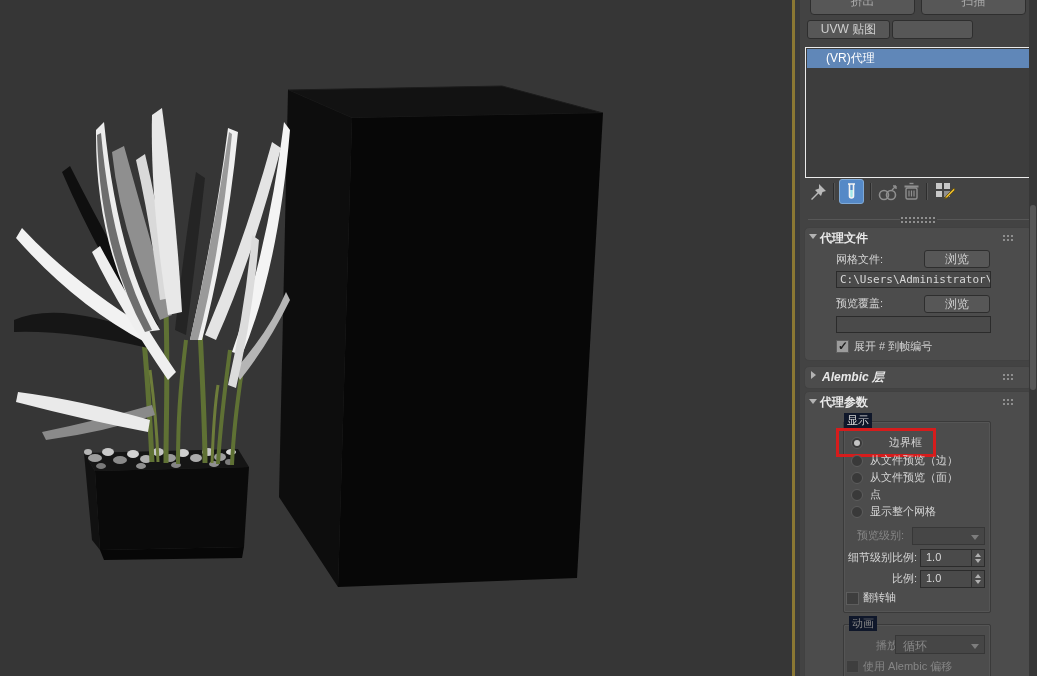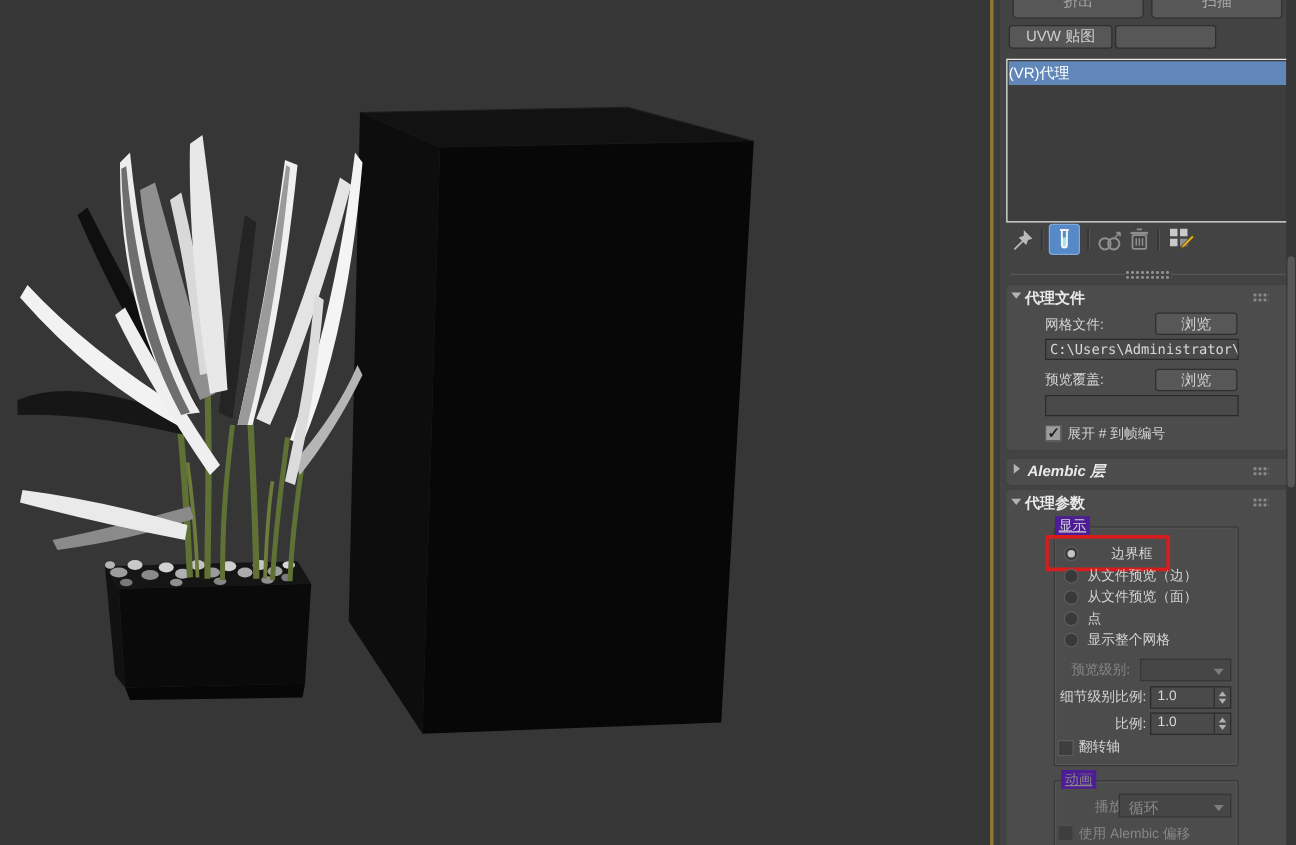--- a/index.html
+++ b/index.html
@@ -15,21 +15,21 @@
   
   #panel { position:absolute; left:800px; top:0; width:237px; height:676px; background:#434343; }
   #panel * { position:absolute; }
 
   .btn { background:#575757; border:1px solid #2e2e2e; border-radius:4px;
     color:#a9a9a9; font-size:12px; text-align:center; line-height:24px; }
   .btn.small { border-radius:3px; line-height:16px; color:#cfcfcf; }
 
   .listbox { background:#3d3d3d; border:1px solid #ececec; }
   .listrow-selected { left:1px; top:1px; right:1px; height:19px; background:#6087b8;
-    color:#fff; font-size:12px; line-height:19px; }
+    color:#fff; font-size:12px; line-height:19px; padding-left:19px; }
 
   .vsep { width:2px; height:17px; background:#2d2d2d; border-right:1px solid #555; }
 
   .stack-btn-active { width:25px; height:25px; background:#5589c7; border:1px solid #7fa9d6; border-radius:3px; }
 
   .splitline { height:1px; background:#575757; }
   .dots { background-color:#434343;
     background-image:radial-gradient(circle,#8f8f8f 1px,transparent 1.4px);
     background-size:4px 4px; }
 
@@ -50,21 +50,21 @@
 
   .checkbox { width:13px; height:13px; background:#3e3e3e; border:1px solid #5d5d5d; }
   .checkbox.checked { background:#9c9c9c; }
   .checkbox.checked::after { content:"✓"; position:absolute; left:1px; top:-2px;
     font-size:12px; font-weight:bold; color:#1f1f1f; }
 
   .radio { width:12px; height:12px; border-radius:50%; background:#393939; border:1px solid #5d5d5d; }
   .radio .dot { position:absolute; left:2px; top:2px; width:6px; height:6px; border-radius:50%; background:#c4c4c4; }
 
   .groupbox { border:1px solid #3a3a3a; box-shadow:inset 0 0 0 1px rgba(255,255,255,0.05); border-radius:2px; }
-  .legend { background:#4c1d95; padding:0 3px;text-decoration:underline; }
+  .legend { background:#0f172a; padding:0 3px; }
 
   .dropdown { background:#464646; border:1px solid #373737; }
   .dropdown .dd-val { position:absolute; left:7px; top:1px; font-size:12px; color:#8a8a8a; }
   .dd-arrow { position:absolute; right:5px; top:7px; width:0; height:0;
     border-left:4px solid transparent; border-right:4px solid transparent; border-top:5px solid #7d7d7d; }
 
   .spin-field { background:#4a4a4a; border:1px solid #2b2b2b; }
   .spin-val { position:absolute; left:5px; top:1px; font-size:11px; color:#d8d8d8; }
   .spin-btns { position:absolute; right:0; top:0; bottom:0; width:13px; border-left:1px solid #2f2f2f; }
   .sp-up { position:absolute; left:3px; top:3px; width:0; height:0;

